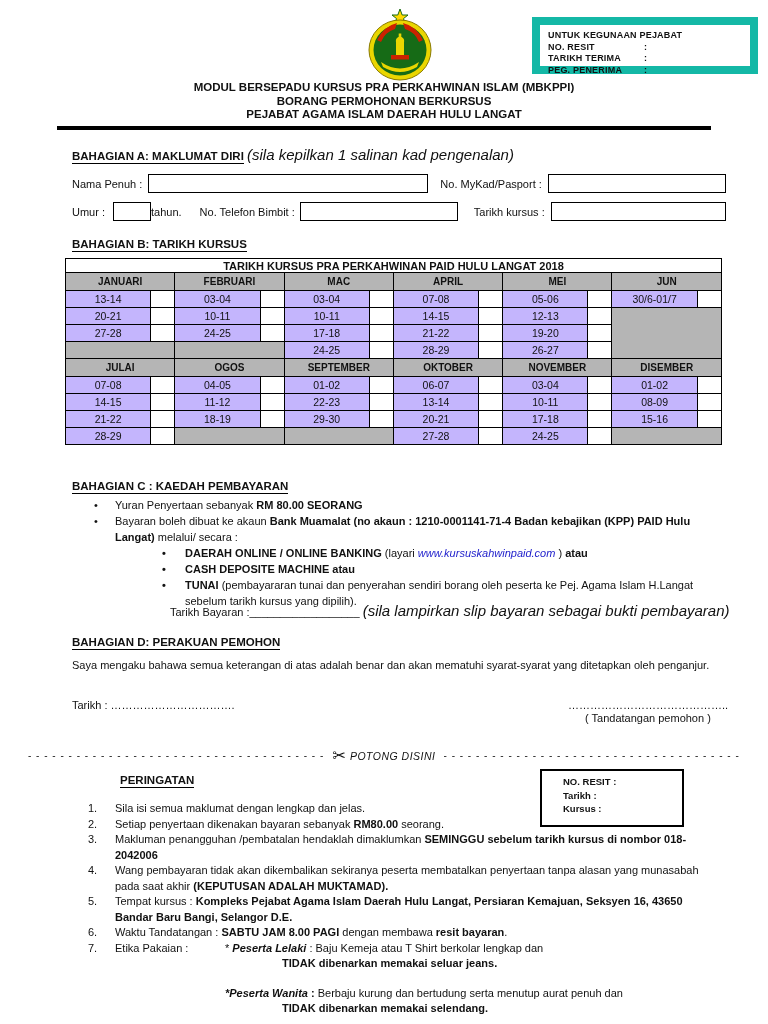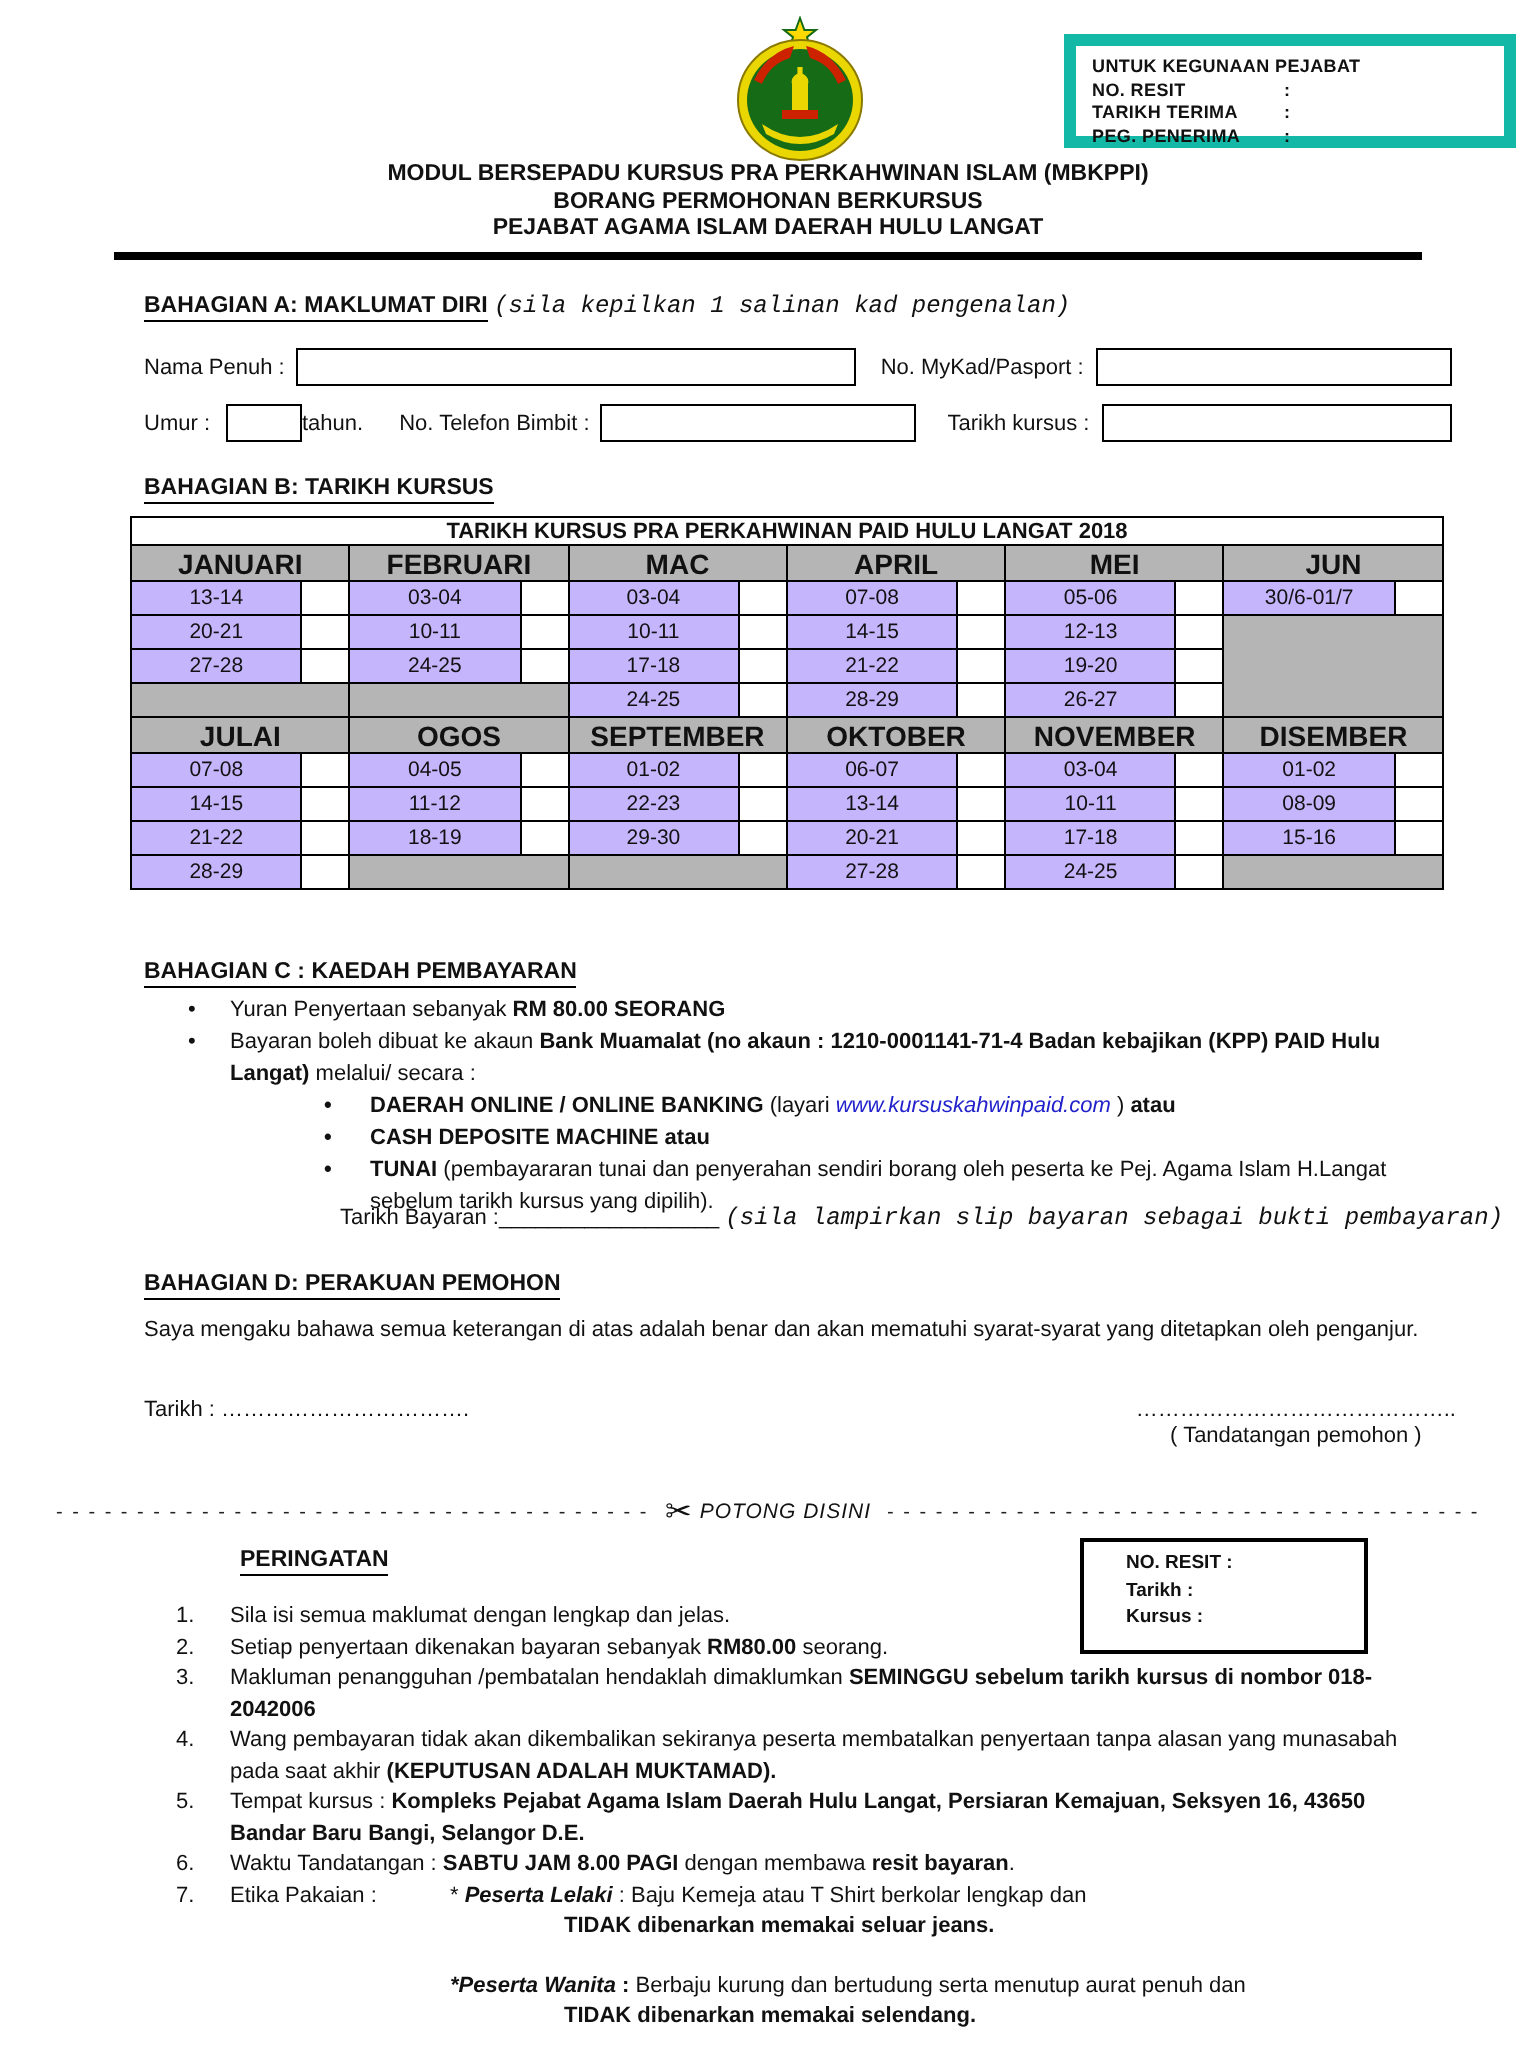--- a/index.html
+++ b/index.html
@@ -1,47 +1,47 @@
 <!DOCTYPE html>
 <html><head>
 <meta charset="utf-8">
 <style>
   * { margin:0; padding:0; box-sizing:border-box; }
   body { background:#888; font-family:"Liberation Sans","DejaVu Sans",sans-serif; color:#111; }
   #page { position:relative; width:768px; height:1024px; background:#fff; margin:0 auto; overflow:hidden; }
 
   .b { font-weight:bold; }
   .i { font-style:italic; }
-  .small { font-size:12px;font-family:Liberation Mono, monospace; }
+  .small { font-size:15px; }
   .url { color:#2222cc; font-style:italic; }
   .h-ul { font-weight:bold; font-size:11.5px; border-bottom:1.5px solid #000; padding-bottom:1px; }
 
   
   .logo { position:absolute; left:356px; top:8px; }
   .office-box { position:absolute; left:532px; top:17px; width:226px; height:57px;
-    border:6px solid #14b8a6; padding:5px 8px; font-size:9px; font-weight:bold; line-height:11.5px; letter-spacing:.2px; }
+    border:8px solid #14b8a6; padding:5px 8px; font-size:9px; font-weight:bold; line-height:11.5px; letter-spacing:.2px; }
   .obx-row { display:flex; }
   .obx-lbl { width:96px; }
   .doc-title { position:absolute; left:0; top:81px; width:100%; text-align:center;
     font-weight:bold; font-size:11.5px; line-height:13.5px; }
   .thick-rule { position:absolute; left:57px; top:126px; width:654px; height:4px; background:#000; }
 
   
   .sec-head { position:absolute; font-size:11.5px; }
 
   
   .rowA { position:absolute; left:72px; right:42px; display:flex; align-items:center; font-size:11px; }
   .fbox { border:1.5px solid #000; height:19px; background:#fff; }
 
   
   #kursus-table-wrap { position:absolute; left:65px; top:258px; width:657px; }
   table.kursus { border-collapse:collapse; width:100%; table-layout:fixed; }
   table.kursus td, table.kursus th { border:1px solid #000; }
   table.kursus .tt { border-width:1.5px; font-weight:bold; font-size:11px; text-align:center; height:14px; background:#fff; }
-  table.kursus th { background:#b5b5b5; font-size:14px; font-weight:bold; height:18px; text-align:center; }
+  table.kursus th { background:#b5b5b5; font-size:10px; font-weight:bold; height:18px; text-align:center; }
   table.kursus td.dt { font-size:10.5px; text-align:center; height:17px; background:#c4b5fd; }
   table.kursus td.cb { background:#fff; }
   table.kursus td.gray { background:#b5b5b5; }
 
   
   .c-body { position:absolute; left:72px; right:45px; top:497px; font-size:11px; line-height:16px; }
   .bul { display:flex; }
   .bul .dot { flex:none; width:21px; margin-left:22px; text-align:left; }
   .bul .btext { flex:1; }
   .sub .dot { margin-left:90px; width:23px; }

